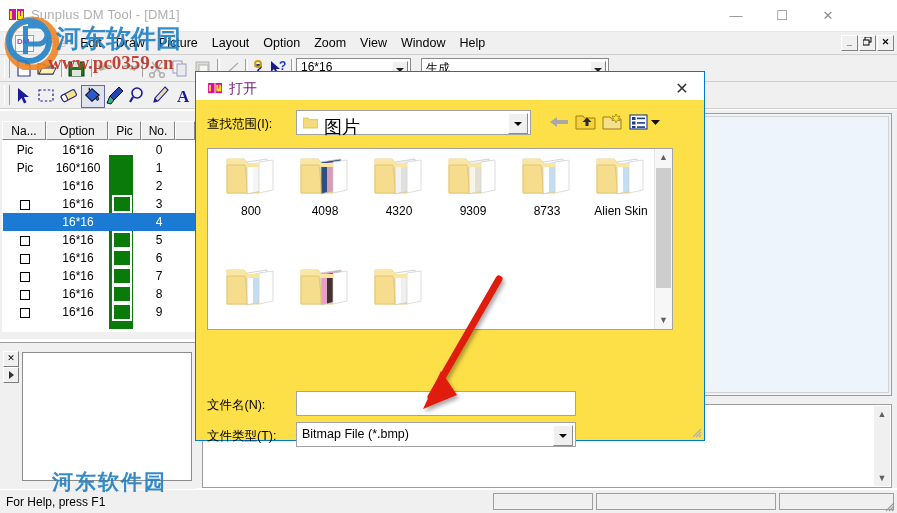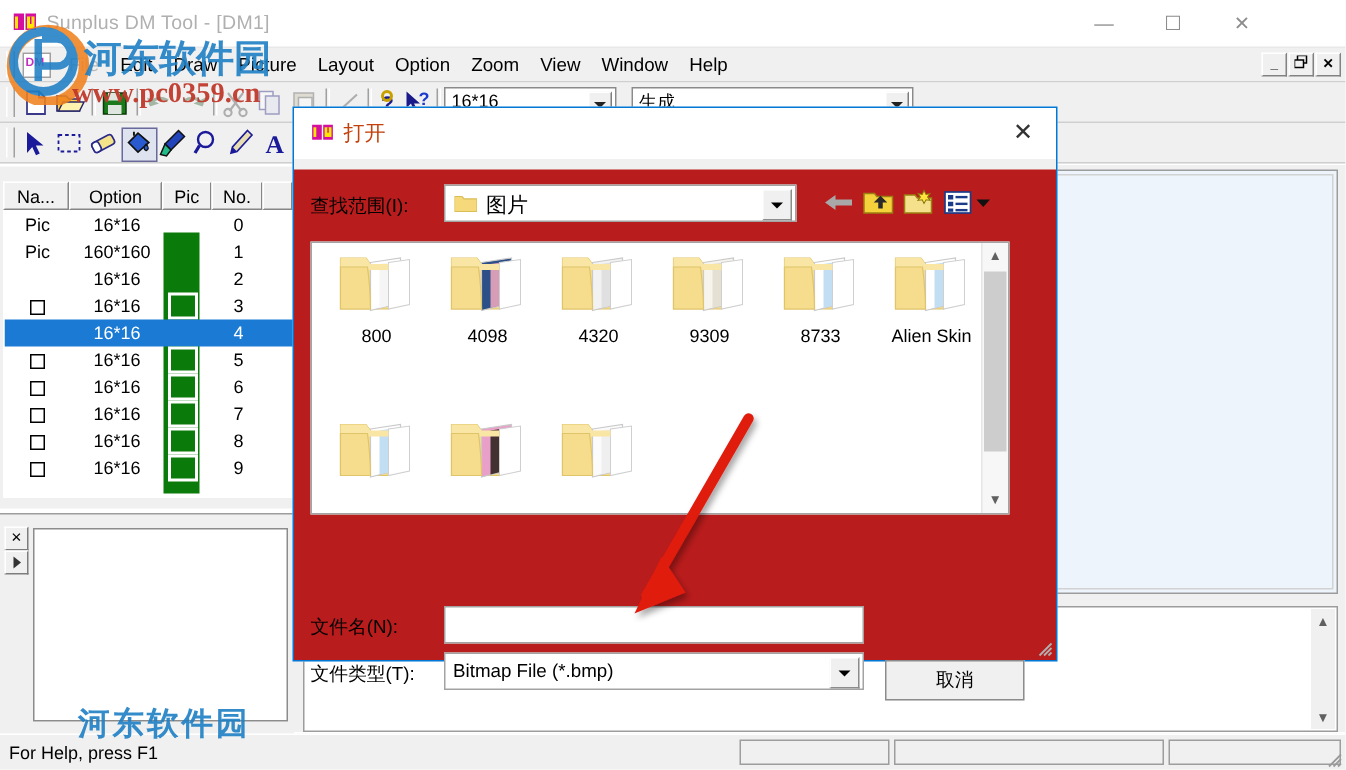--- a/index.html
+++ b/index.html
@@ -82,28 +82,28 @@
   
   .statusbar{position:absolute;left:0;top:489px;width:897px;height:24px;background:#f0f0f0;border-top:1px solid #fff;}
   .sb-text{position:absolute;left:6px;top:5px;font-size:12px;color:#000;}
   .sb-pane{position:absolute;top:3px;height:17px;background:#f0f0f0;border:1px solid #9d9d9d;box-sizing:border-box;}
   .sb-grip{position:absolute;right:2px;bottom:2px;width:12px;height:12px;}
 
   
   .dlg{position:absolute;left:195px;top:71px;width:510px;height:370px;background:#f0f0f0;border:1px solid #0078d7;box-sizing:border-box;}
   .dlg-title{position:absolute;left:0;top:0;width:100%;height:34px;background:#fff;box-sizing:border-box;}
   .dlg-icon{position:absolute;left:12px;top:11px;width:14px;height:12px;}
-  .dlg-name{position:absolute;left:33px;top:8px;font-size:14px;color:#c2410c;}
+  .dlg-name{position:absolute;left:33px;top:8px;font-size:14px;color:#701a75;}
   .dlg-close{position:absolute;right:6px;top:5px;width:32px;height:24px;text-align:center;line-height:24px;font-size:16px;color:#333;}
-  .dlg-body{position:absolute;left:0;top:41px;width:100%;bottom:0;background:#b91c1c;}
+  .dlg-body{position:absolute;left:0;top:28px;width:100%;bottom:0;background:#fde047;}
 
   .lbl-look{position:absolute;left:11px;top:16px;font-size:12.5px;color:#000;}
   .look-combo{position:absolute;left:100px;top:10px;width:235px;height:25px;background:#fff;border:1px solid #a3a3a3;box-sizing:border-box;}
   .look-combo .folder{position:absolute;left:6px;top:5px;width:15px;height:13px;}
-  .look-combo .lc-text{position:absolute;left:27px;top:4px;font-size:14px;text-align:center;}
+  .look-combo .lc-text{position:absolute;left:27px;top:4px;font-size:18px;text-align:center;}
   .look-combo .lc-arrow{position:absolute;right:2px;top:2px;width:18px;height:19px;background:#f0f0f0;border:1px solid #8c8c8c;border-top-color:#fff;border-left-color:#fff;}
   .look-combo .lc-arrow:after{content:"";position:absolute;left:5px;top:8px;border-left:4px solid transparent;border-right:4px solid transparent;border-top:4px solid #000;}
 
   .navbtn{position:absolute;top:12px;height:20px;}
   .filelist{position:absolute;left:11px;top:48px;width:466px;height:182px;background:#fff;border:1px solid #a3a3a3;box-sizing:border-box;overflow:hidden;}
   .fl-scroll{position:absolute;right:0;top:0;width:17px;height:100%;background:#f7f7f7;border-left:1px solid #e6e6e6;}
   .fl-up,.fl-dn{position:absolute;left:0;width:17px;height:17px;text-align:center;line-height:17px;font-size:9px;color:#606060;}
   .fl-up{top:0;} .fl-dn{bottom:0;}
   .fl-thumb{position:absolute;left:1px;top:19px;width:15px;height:120px;background:#cdcdcd;}
   .fgrid{position:absolute;left:0;top:4px;width:449px;}
@@ -613,21 +613,20 @@
 
       <div class="lbl-fn">文件名(N):</div>
       <input class="inp-fn" type="text" style="padding: 0px 5px; font-size: 12.5px; font-family: &quot;Liberation Sans&quot;, sans-serif; outline: none;" value="">
 
       <div class="lbl-ft">文件类型(T):</div>
       <div class="inp-ft">
         <div class="ft-text">Bitmap File (*.bmp)</div>
         <div class="ft-arrow"></div>
       </div>
 
-      <div class="btn-cancel">取消</div>
 
       <div class="dlg-grip">
         <svg width="12" height="12" viewBox="0 0 12 12">
             <path d="M11 3 L3 11 M11 6 L6 11 M11 9 L9 11" stroke="#b0b0b0" stroke-width="1.2"></path>
           </svg>
       </div>
     </div>
   </div>
 
   <svg class="annot" viewBox="0 0 120 140" style="left:395px;top:275px;width:120px;height:140px;">

